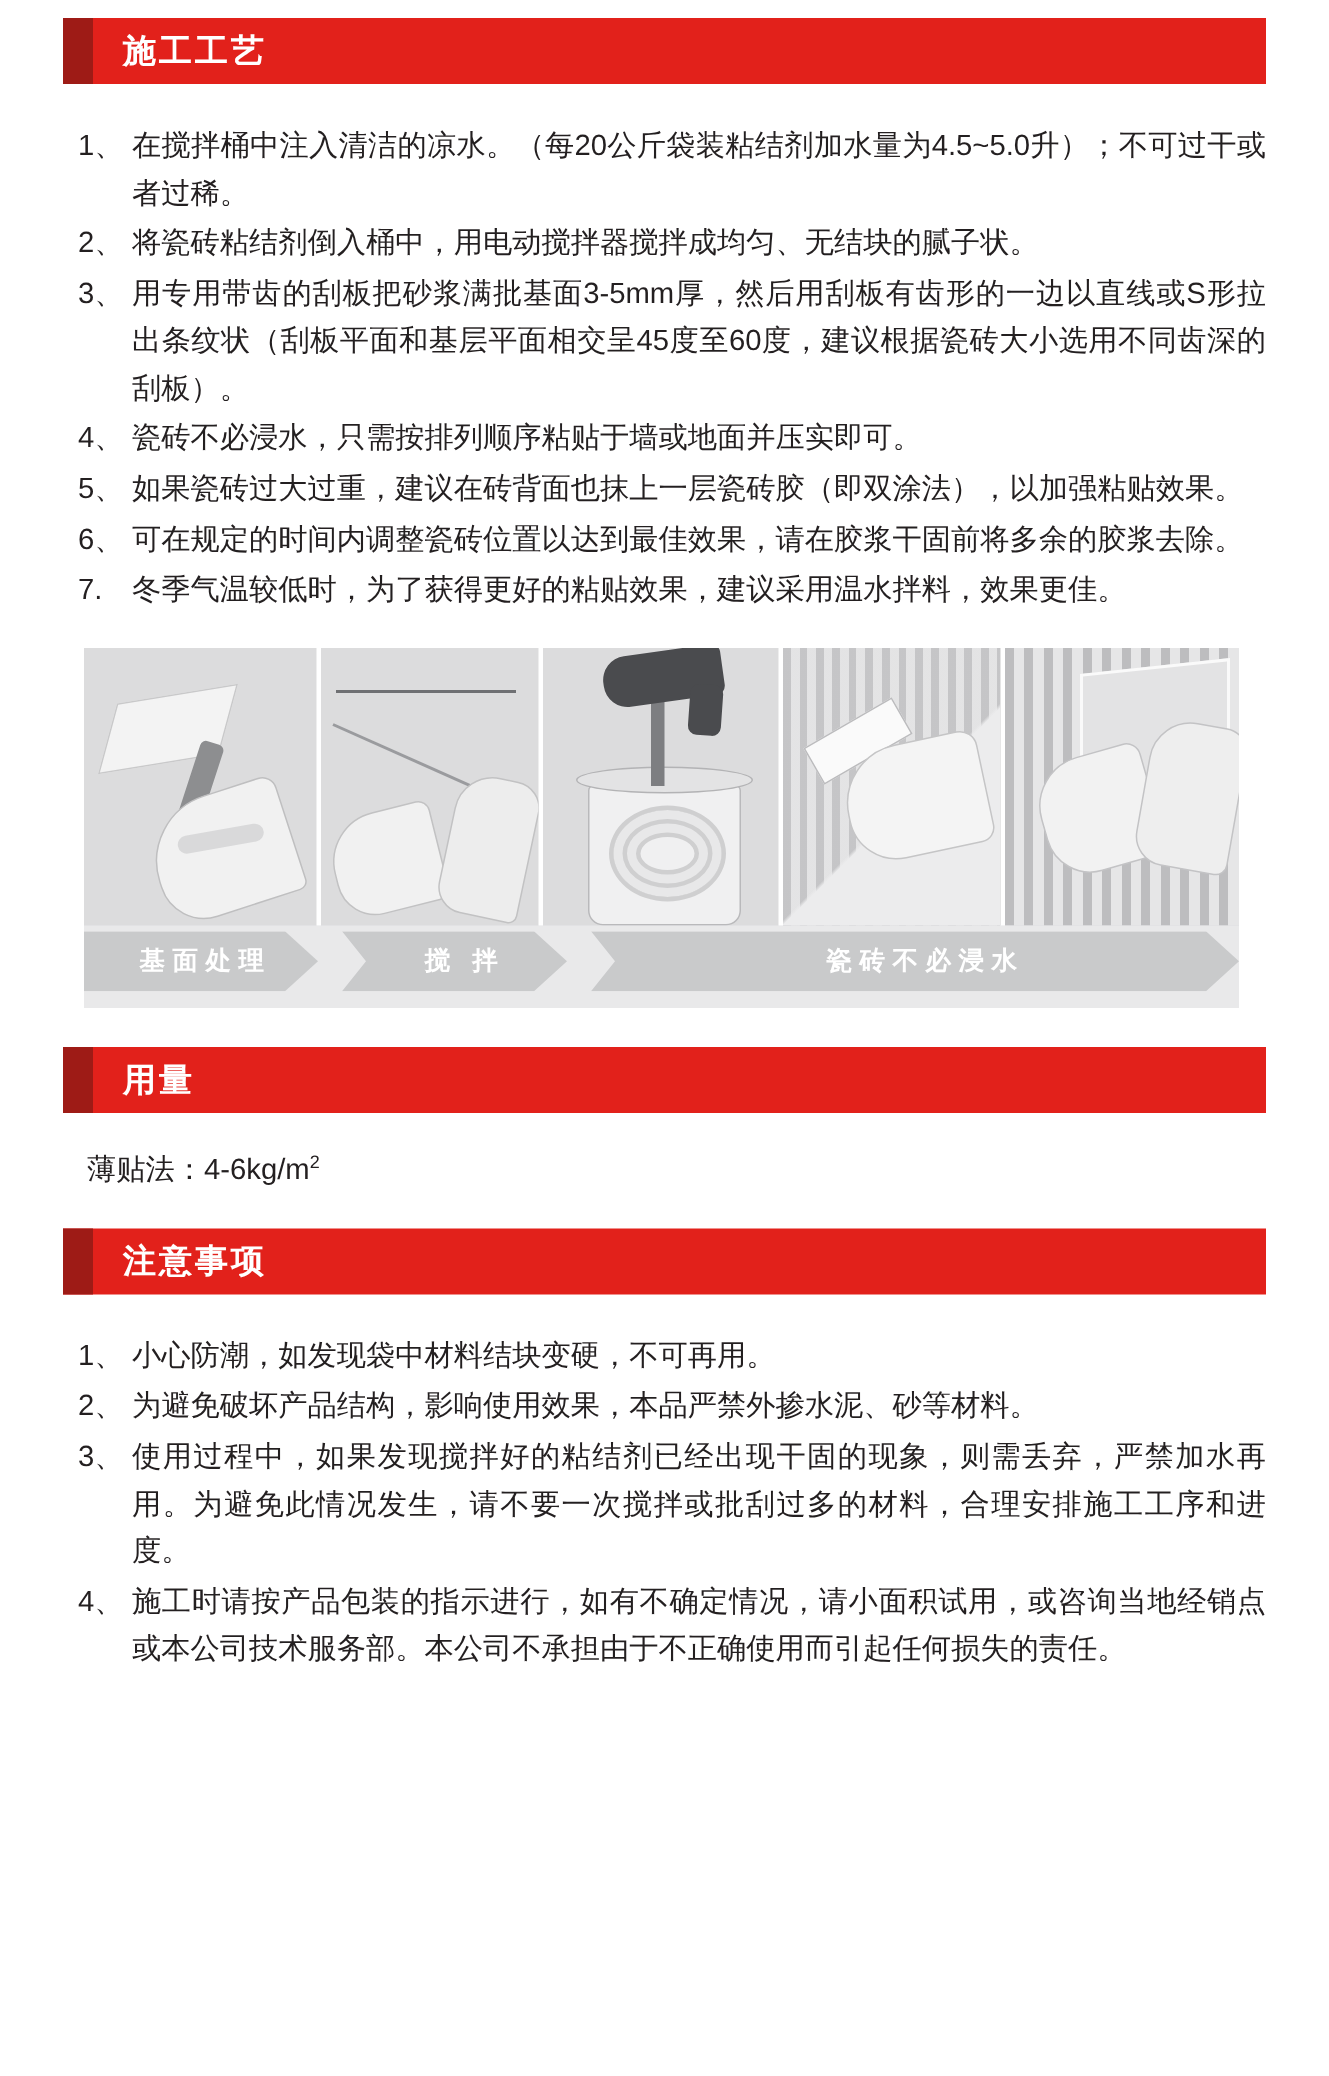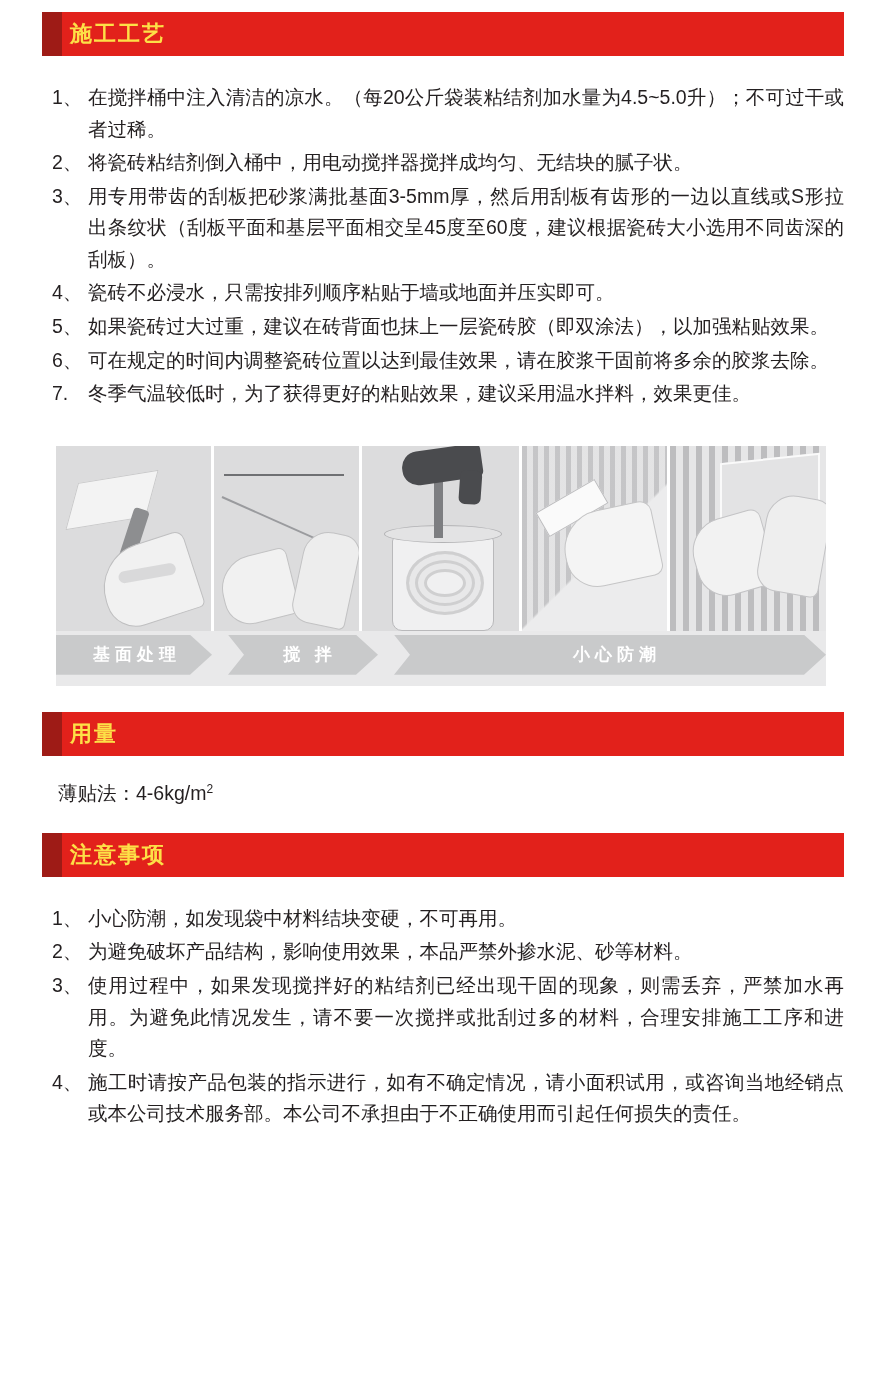--- a/index.html
+++ b/index.html
@@ -29,25 +29,25 @@
     align-items: center;
     position: relative;
   }
   .bar .accent {
     width: 20px;
     height: 44px;
     background: #9e1b16;
     flex: 0 0 20px;
   }
   .bar .bar-title {
-    color: #fde047;
+    color: #ffffff;
     font-size: 22px;
     font-weight: bold;
     letter-spacing: 2px;
-    margin-left: 8px;
+    margin-left: 20px;
     line-height: 1;
   }
   #bar-construction { margin-top: 12px; }
   #bar-dosage { margin-top: 26px; align-items: center; }
   #bar-notice { margin-top: 26px; font-family: Liberation Serif, serif; }
 
   
   ol.steps {
     list-style: none;
     margin: 0;
@@ -80,21 +80,21 @@
     margin-left: 16px;
     font-size: 19.5px;
   }
   .dosage-text sup {
     font-size: 12px;
     vertical-align: super;
   }
 
   
   .process {
-    margin-top: 36px;
+    margin-top: 22px;
     margin-left: 14px;
     width: 770px;
     height: 240px;
     position: relative;
     background: #e9e9ea;
     overflow: hidden;
   }
   .panels {
     position: absolute;
     left: 0; top: 0;
@@ -415,21 +415,21 @@
         <div class="tile-big"></div>
         <div class="hand5"></div>
         <div class="hand5b"></div>
       </div>
 
     </div>
 
     <div class="arrows">
       <div class="arrow a1">基面处理</div>
       <div class="arrow a3">搅 拌</div>
-      <div class="arrow a5">小心防潮</div>
+      <div class="arrow a5">瓷砖不必浸水</div>
     </div>
   </div>
 
   <div class="bar" id="bar-dosage">
     <div class="accent"></div>
     <div class="bar-title">用量</div>
   </div>
 
   <div class="dosage-text">
     <span>薄贴法：4-6kg/m</span><sup>2</sup>

